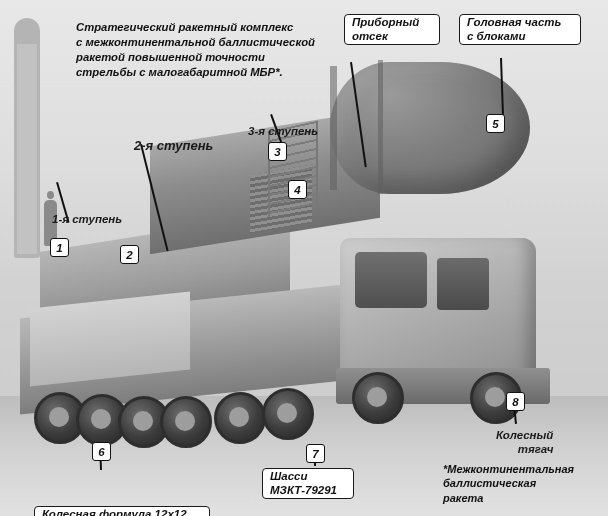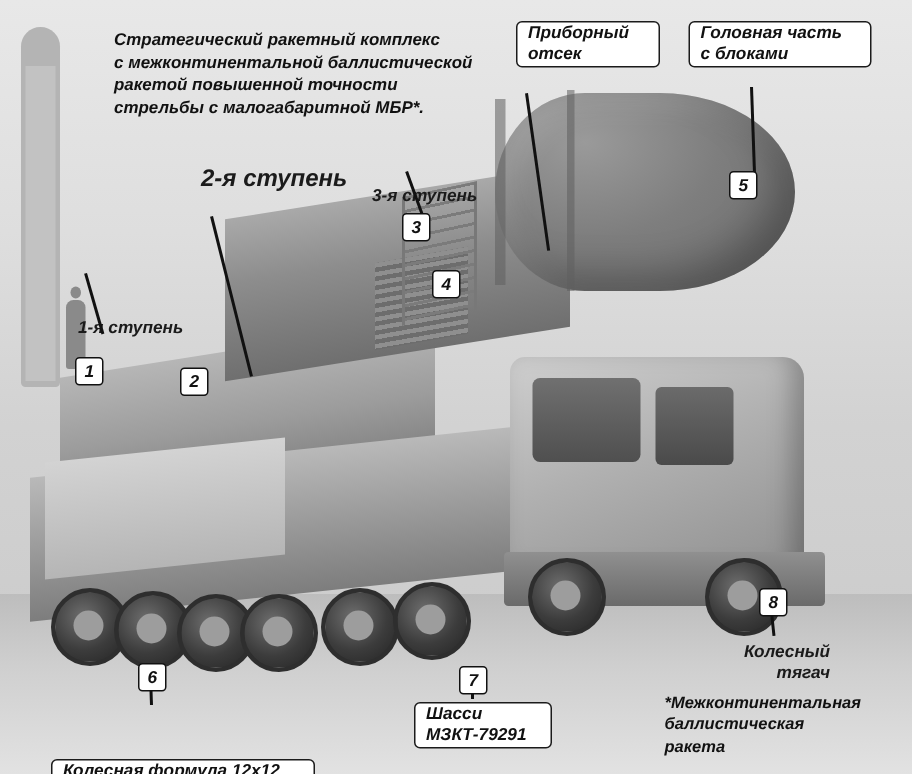--- a/index.html
+++ b/index.html
@@ -270,21 +270,21 @@
 
   <div class="title">Стратегический ракетный комплекс
 с межконтинентальной баллистической
 ракетой повышенной точности
 стрельбы  с малогабаритной МБР*.</div>
 
   <div class="label" style="left:52px; top:164px; font-size:11.5px;margin-top:48px;">1-я ступень</div>
   <div class="leader" style="left:58px; top:182px; width:42px; transform:rotate(74deg);"></div>
   <div class="num" style="left:50px; top:238px;">1</div>
 
-  <div class="label" style="left:134px; top:110px; font-size:16px;">2-я ступень</div>
+  <div class="label" style="left:134px; top:138px; font-size:13px;">2-я ступень</div>
   <div class="leader" style="left:142px; top:144px; width:110px; transform:rotate(76deg);"></div>
   <div class="num" style="left:120px; top:245px;">2</div>
 
   <div class="label" style="left:248px; top:96px; font-size:11.5px;margin-top:28px;">3-я ступень</div>
   <div class="leader" style="left:272px; top:114px; width:42px; transform:rotate(70deg);"></div>
   <div class="num" style="left:268px; top:142px;">3</div>
 
   <div class="box" style="left:344px; top:14px; width:80px;">Приборный
 отсек</div>
   <div class="leader" style="left:352px; top:62px; width:106px; transform:rotate(82deg);"></div>
@@ -292,21 +292,21 @@
 
   <div class="box" style="left:459px; top:14px; width:106px;">Головная часть
 с блоками</div>
   <div class="leader" style="left:502px; top:58px; width:62px; transform:rotate(88deg);"></div>
   <div class="num" style="left:486px; top:114px;">5</div>
 
   <div class="box" style="left:34px; top:478px; width:160px;margin-top:28px;">Колесная формула 12х12</div>
   <div class="leader" style="left:100px; top:470px; width:22px; transform:rotate(-92deg);"></div>
   <div class="num" style="left:92px; top:442px;">6</div>
 
-  <div class="box" style="left:276px; top:468px; width:76px;">Шасси
+  <div class="box" style="left:262px; top:468px; width:76px;">Шасси
 МЗКТ-79291</div>
   <div class="leader" style="left:314px; top:466px; width:18px; transform:rotate(-90deg);"></div>
   <div class="num" style="left:306px; top:444px;">7</div>
 
   <div class="label" style="left:496px; top:428px; font-size:11.5px;text-align:right;">Колесный
 тягач</div>
   <div class="leader" style="left:515px; top:424px; width:24px; transform:rotate(-96deg);"></div>
   <div class="num" style="left:506px; top:392px;">8</div>
 
   <div class="footnote">*Межконтинентальная

